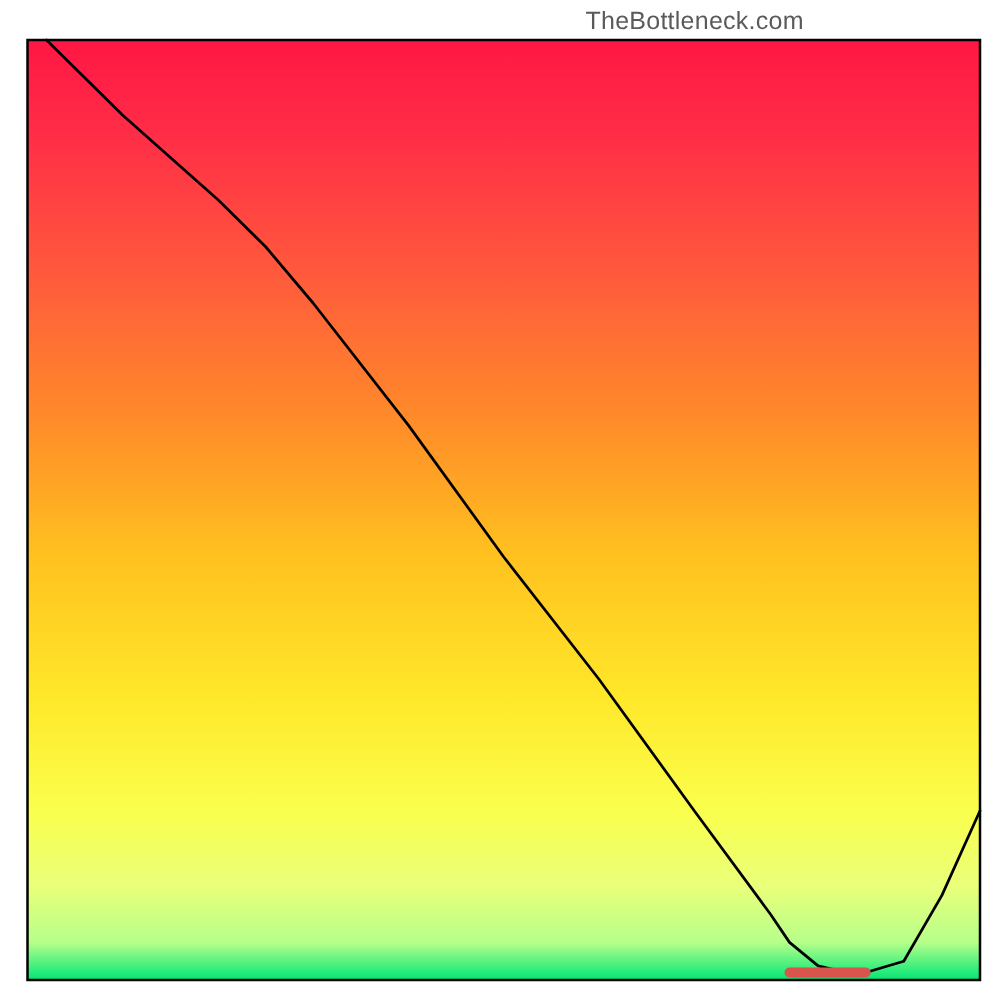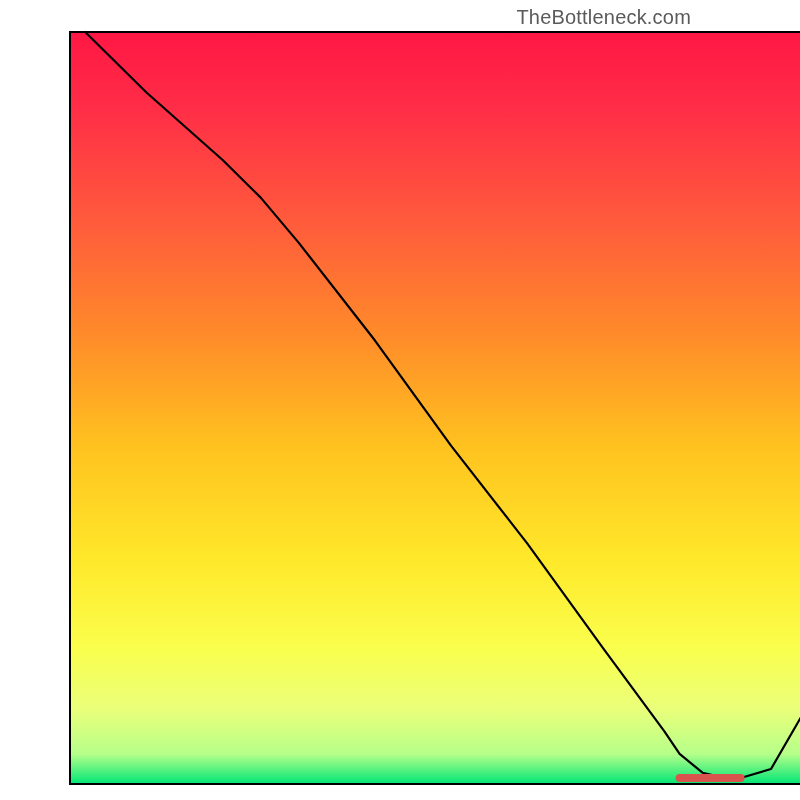--- a/index.html
+++ b/index.html
@@ -8,21 +8,20 @@
     width: 800px;
     height: 800px;
     overflow: hidden;
     background: #ffffff;
     font-family: Arial, Helvetica, sans-serif;
   }
   .container {
     position: relative;
     width: 655px;
     height: 800px;
-    padding-left: 48px;
   }
   .watermark {
     position: absolute;
     top: 6px;
     right: 12px;
     color: #5a5a5a;
     font-size: 20px;
     font-weight: 400;
     letter-spacing: 0.2px;
     z-index: 10;

